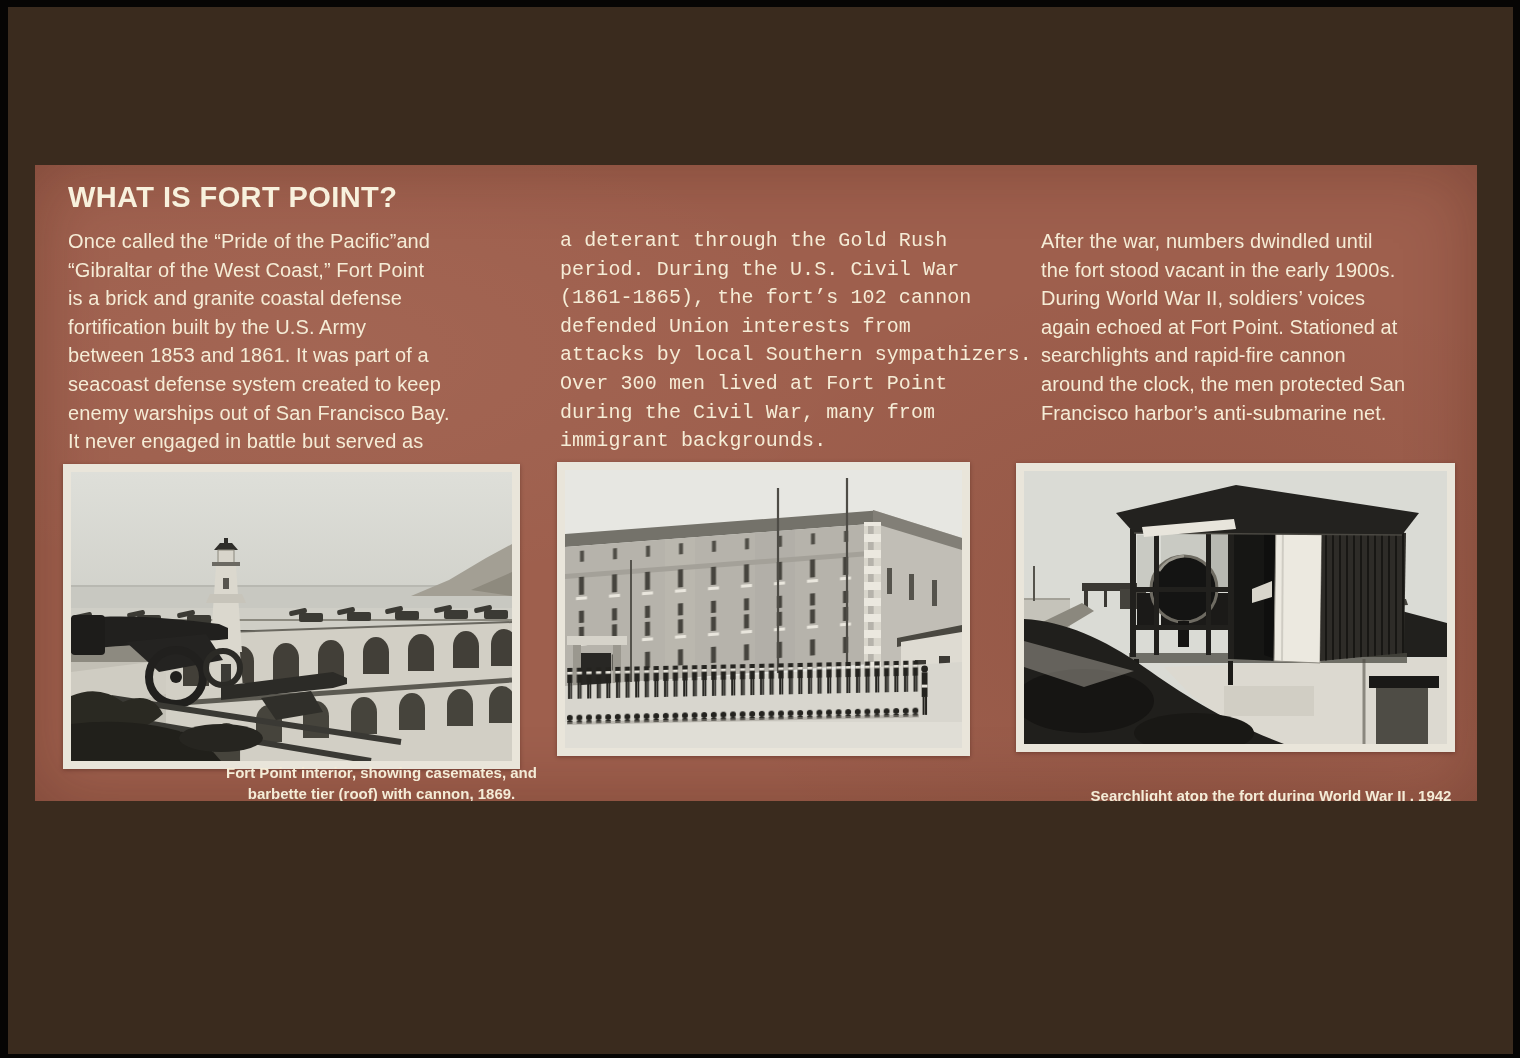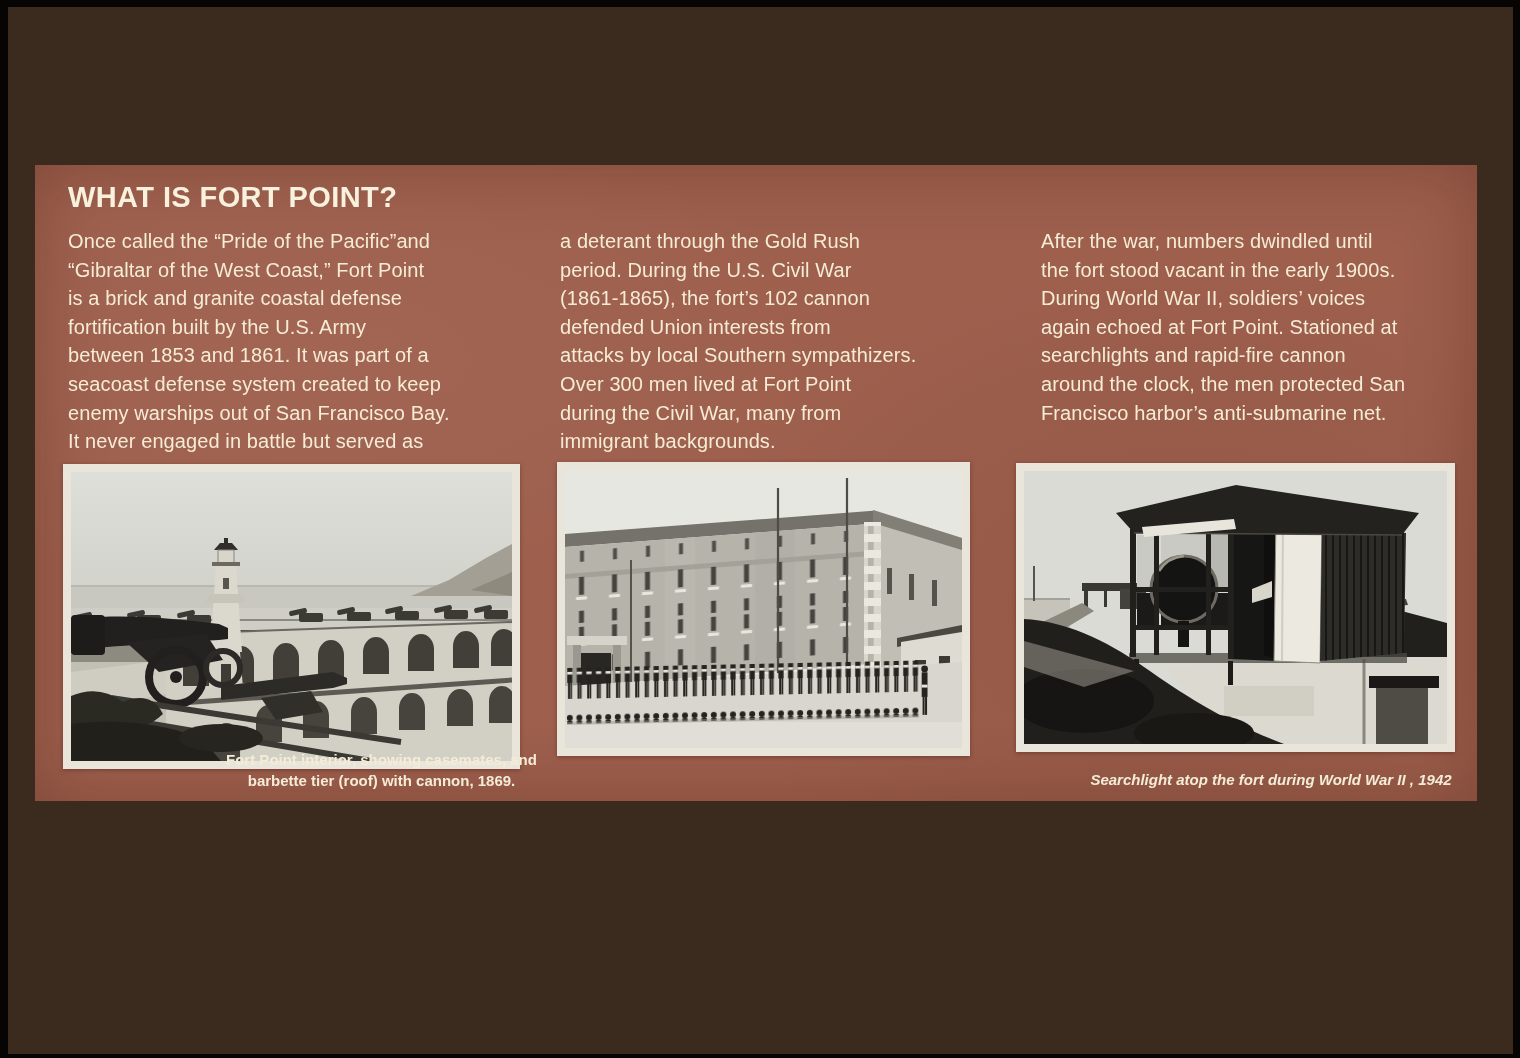--- a/index.html
+++ b/index.html
@@ -10,32 +10,32 @@
          background:
            radial-gradient(ellipse 900px 400px at 20% 30%, rgba(255,220,200,0.05), transparent 60%),
            radial-gradient(ellipse 700px 500px at 80% 70%, rgba(60,20,10,0.10), transparent 70%),
            #9e5f4d;
          box-shadow: inset 0 0 70px rgba(55,18,8,0.28);
          overflow:hidden;}
   .title{position:absolute;left:33px;top:16px;font-size:29px;font-weight:bold;
          color:#f8f1dd;letter-spacing:0.4px;white-space:pre;}
   .col{position:absolute;top:62px;font-size:20px;line-height:28.6px;color:#f5ecd6;
        white-space:pre;letter-spacing:0.1px;}
-  .col1{left:33px;} .col2{left:525px;} .col3{left:1006px;}
+  .col1{left:33px;} .col2{left:525px;font-family:Liberation Mono, monospace;} .col3{left:1006px;}
   .photo{position:absolute;background:#e9e5da;padding:8px;box-sizing:border-box;
          box-shadow:0 1px 4px rgba(40,10,5,0.35);}
   .photo svg{display:block;width:100%;height:100%;}
   .p1{left:28px;top:299px;width:457px;height:305px;}
   .p2{left:522px;top:297px;width:413px;height:294px;}
   .p3{left:981px;top:298px;width:439px;height:289px;}
   .caption{position:absolute;font-size:15px;font-weight:bold;color:#f4ecd7;
            line-height:21px;text-align:center;white-space:pre;}
-  .c1{left:28px;top:584px;width:457px;padding-left:90px;box-sizing:content-box;text-align:center;}
+  .c1{left:28px;top:597px;width:457px;padding-left:90px;box-sizing:content-box;text-align:center;}
   .c2{left:522px;top:599px;width:413px;padding-left:112px;}
-  .c3{left:981px;top:604px;width:458px;padding-left:26px;font-style:italic;}
+  .c3{left:981px;top:620px;width:458px;padding-left:26px;}
 </style>
 </head>
 <body>
 
 <div class="stage">
   <div class="backdrop"></div>
 
   <div class="panel">
 
     <div class="title">WHAT IS FORT POINT?</div>

